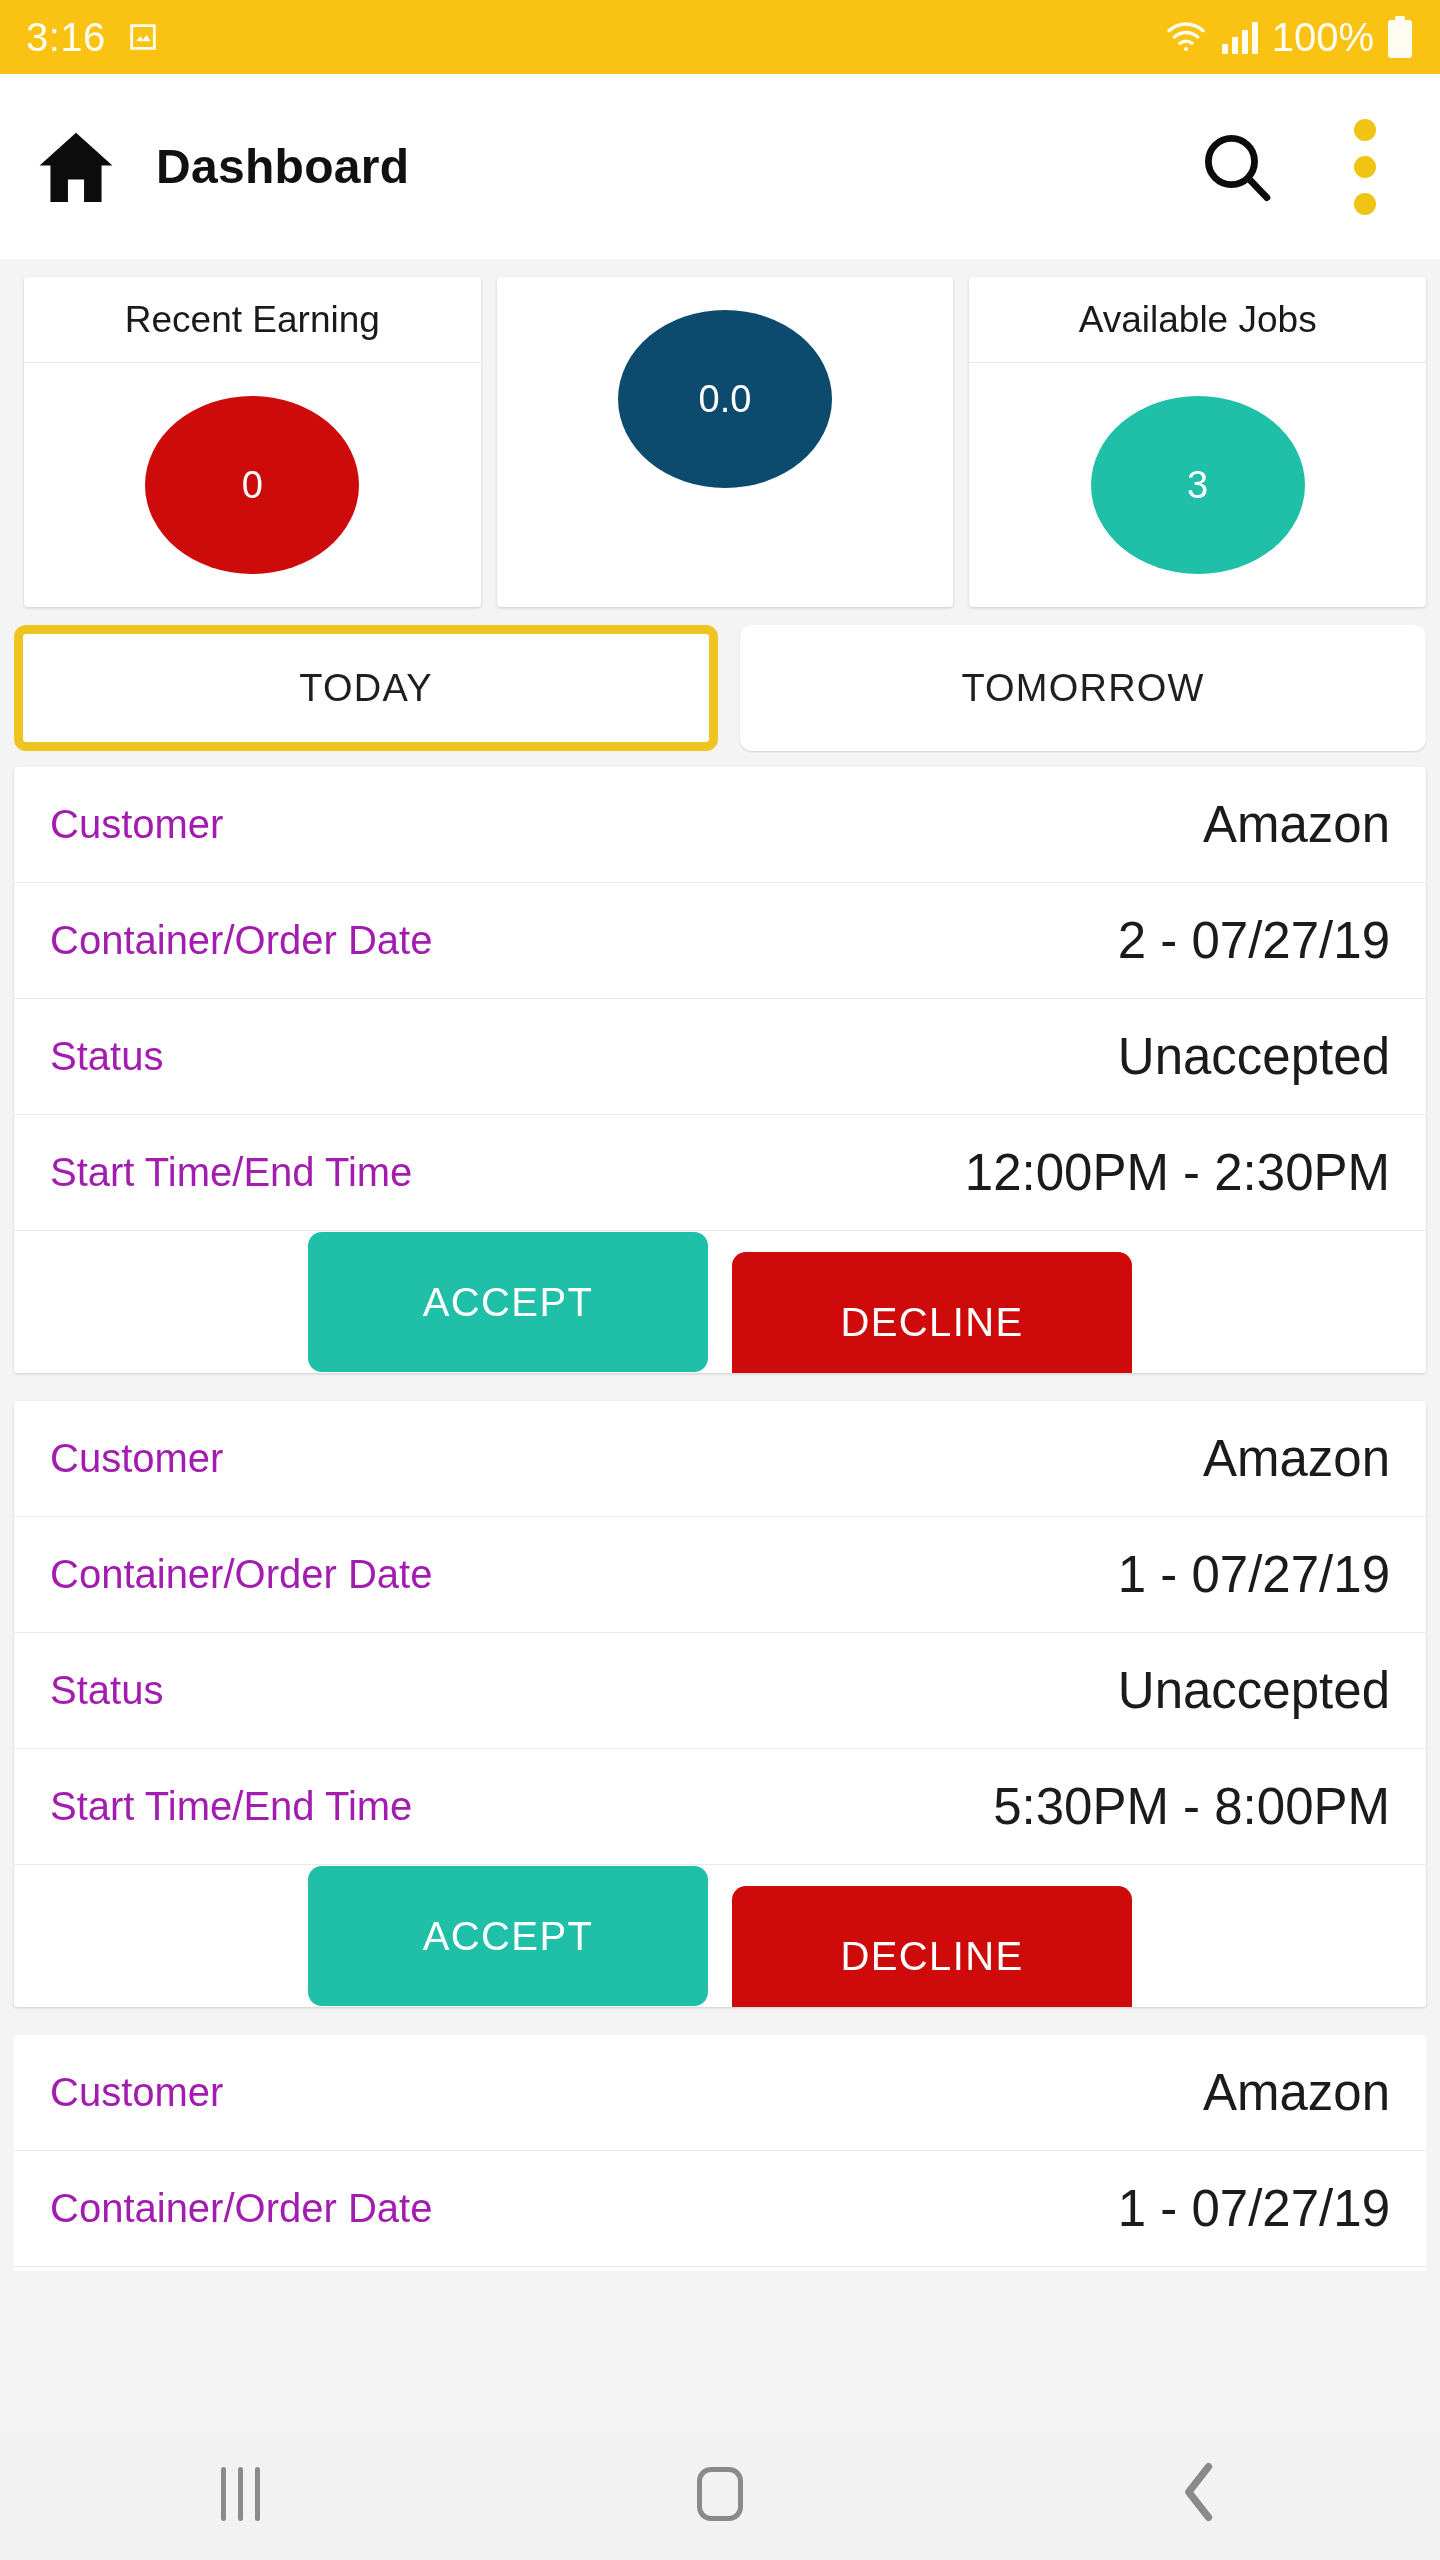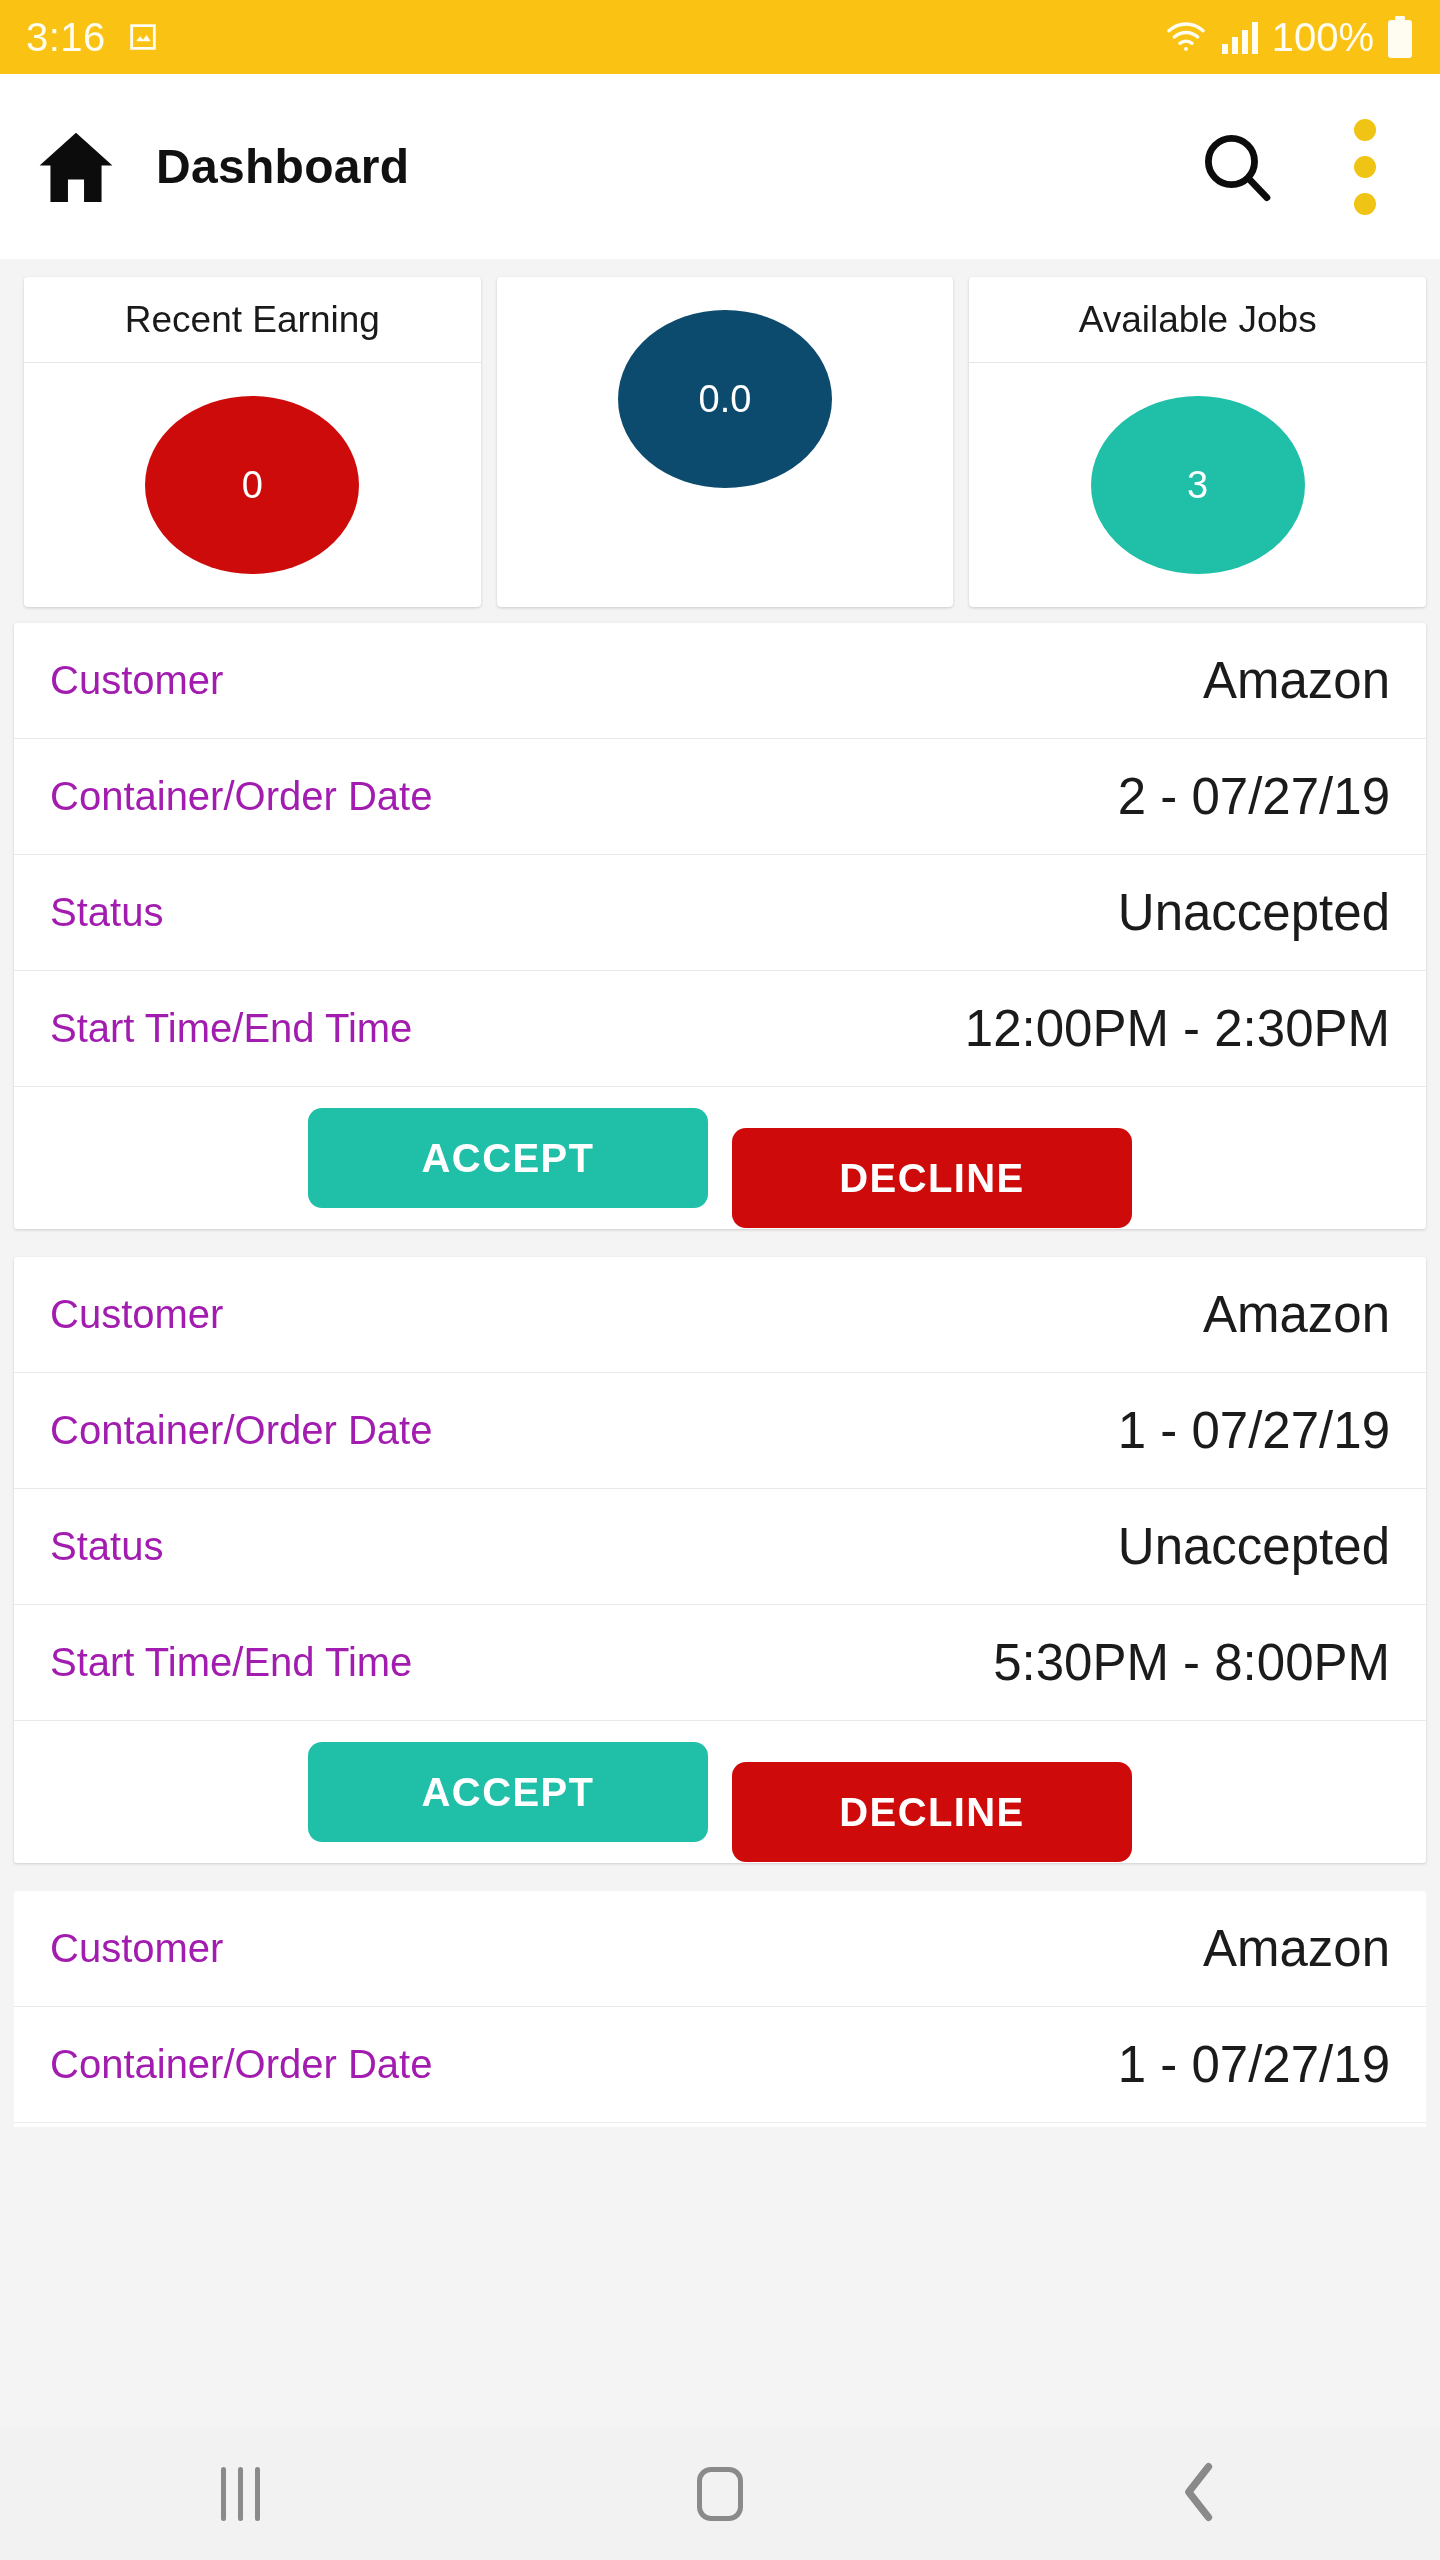--- a/index.html
+++ b/index.html
@@ -99,23 +99,23 @@
     padding:0 36px;
     border-bottom:1px solid #eaeaea;
   }
   .job-label { font-size:40px; color:#a21caf; }
   .job-value { font-size:51px; color:#1b1b1b; text-align:right; }
   .job-actions {
     height:142px;
     display:flex; align-items:center; justify-content:center; gap:24px;
   }
   .btn {
-    min-width:400px; height:100px;
+    min-width:400px; height:140px;
     border:none; border-radius:14px;
-    color:#ffffff; font-size:40px; font-weight:bold;
+    color:#ffffff; font-size:40px; font-weight:normal;
     letter-spacing:1.4px; cursor:pointer;
     display:flex; align-items:center; justify-content:center;
     font-family:"Liberation Sans", sans-serif;
   }
   .btn-accept { background:#1FBFA8; }
   .btn-decline { background:#CE0A0A;margin-top:40px; }
 
   
   .clip-wrap { height:236px; overflow:hidden; }
 
@@ -207,20 +207,24 @@
       </div>
     </div>
     <div class="stat-card">
       <div class="stat-head">Available Jobs</div>
       <div class="stat-body">
         <div class="bubble" id="b2" style="background: rgb(31, 191, 168);">3</div>
       </div>
     </div>
   </div>
 
+  <div class="tabs">
+    <div class="tab active" style="border-color: rgb(240, 196, 32);">TODAY</div>
+    <div class="tab">TOMORROW</div>
+  </div>
 
   <div class="cards">
 
     <div class="job-card">
       <div class="job-row">
         <span class="job-label">Customer</span>
         <span class="job-value">Amazon</span>
       </div>
       <div class="job-row">
         <span class="job-label">Container/Order Date</span>

